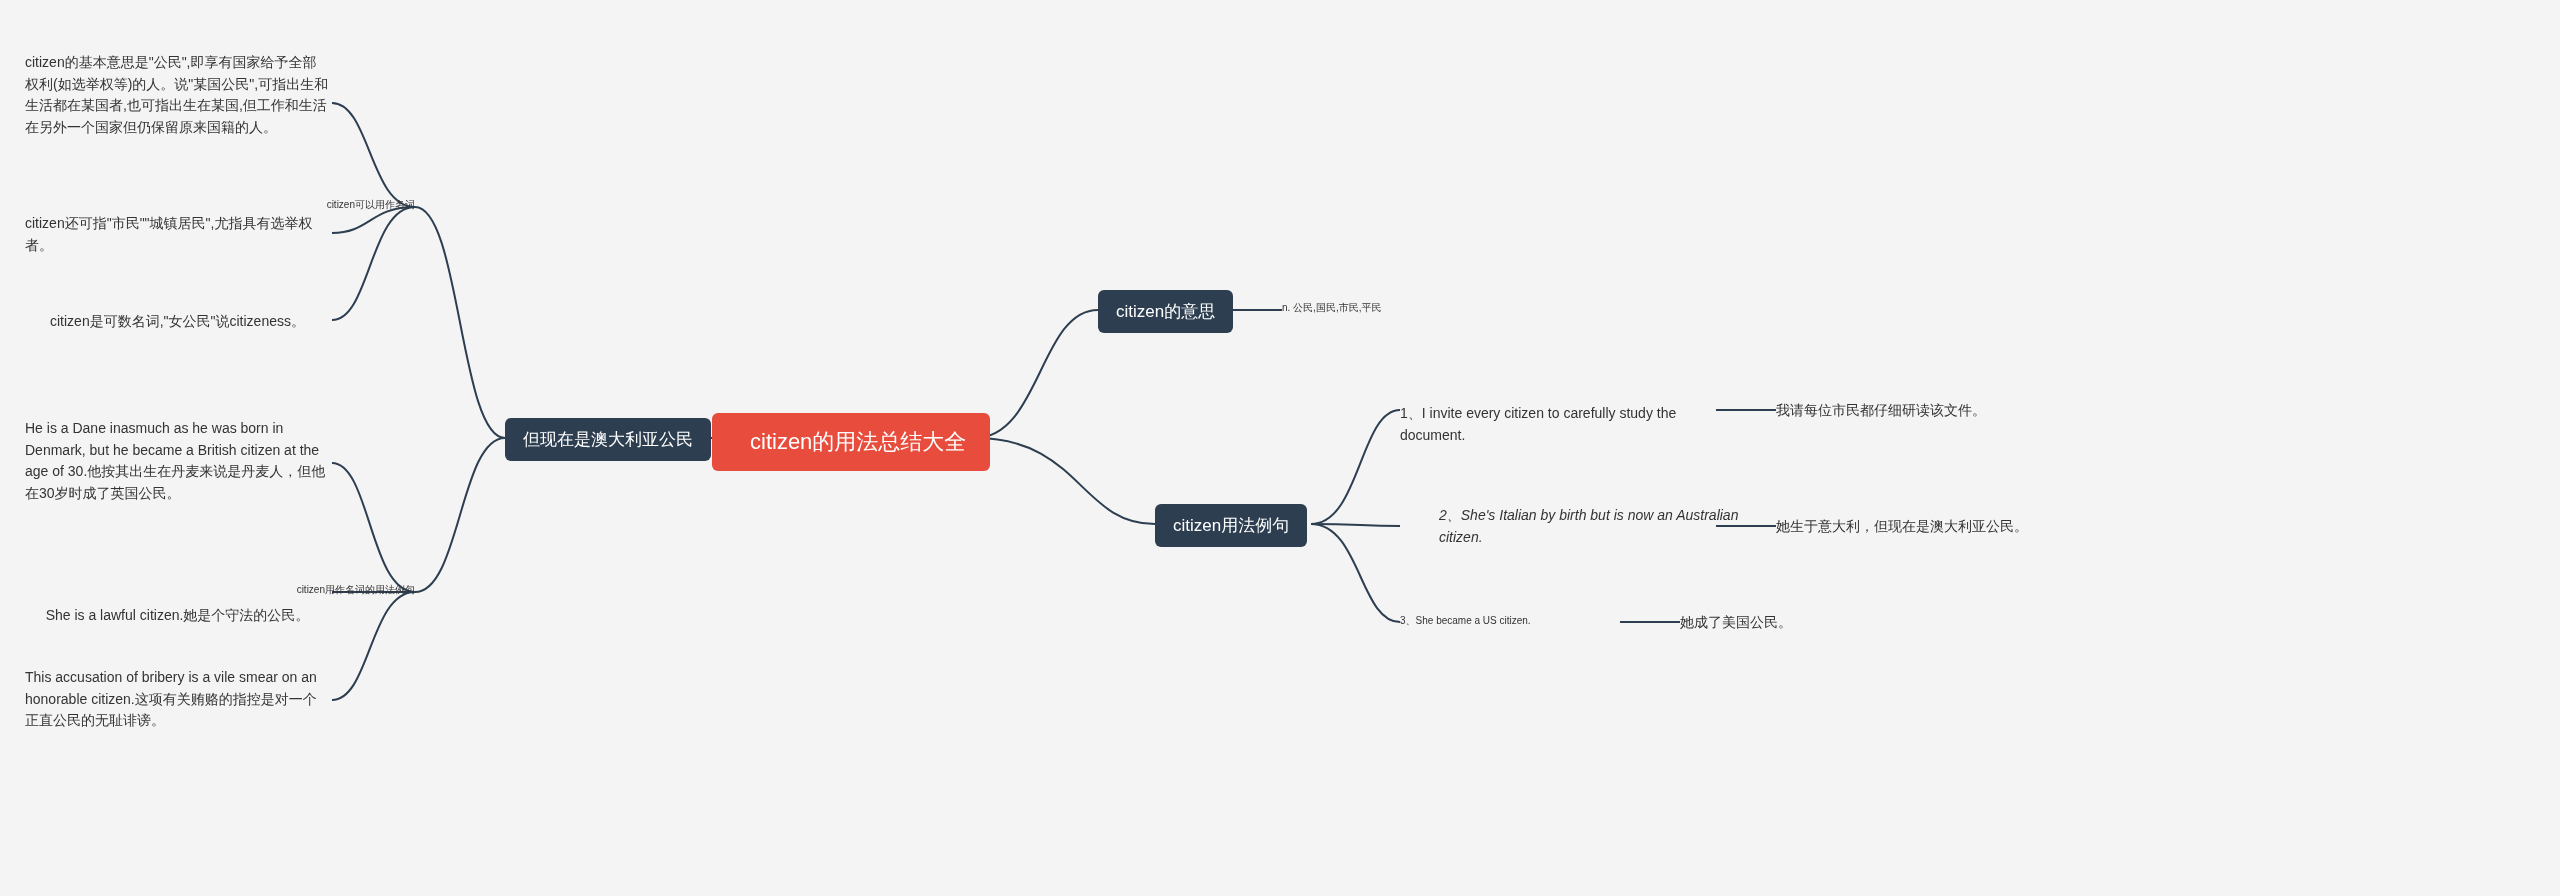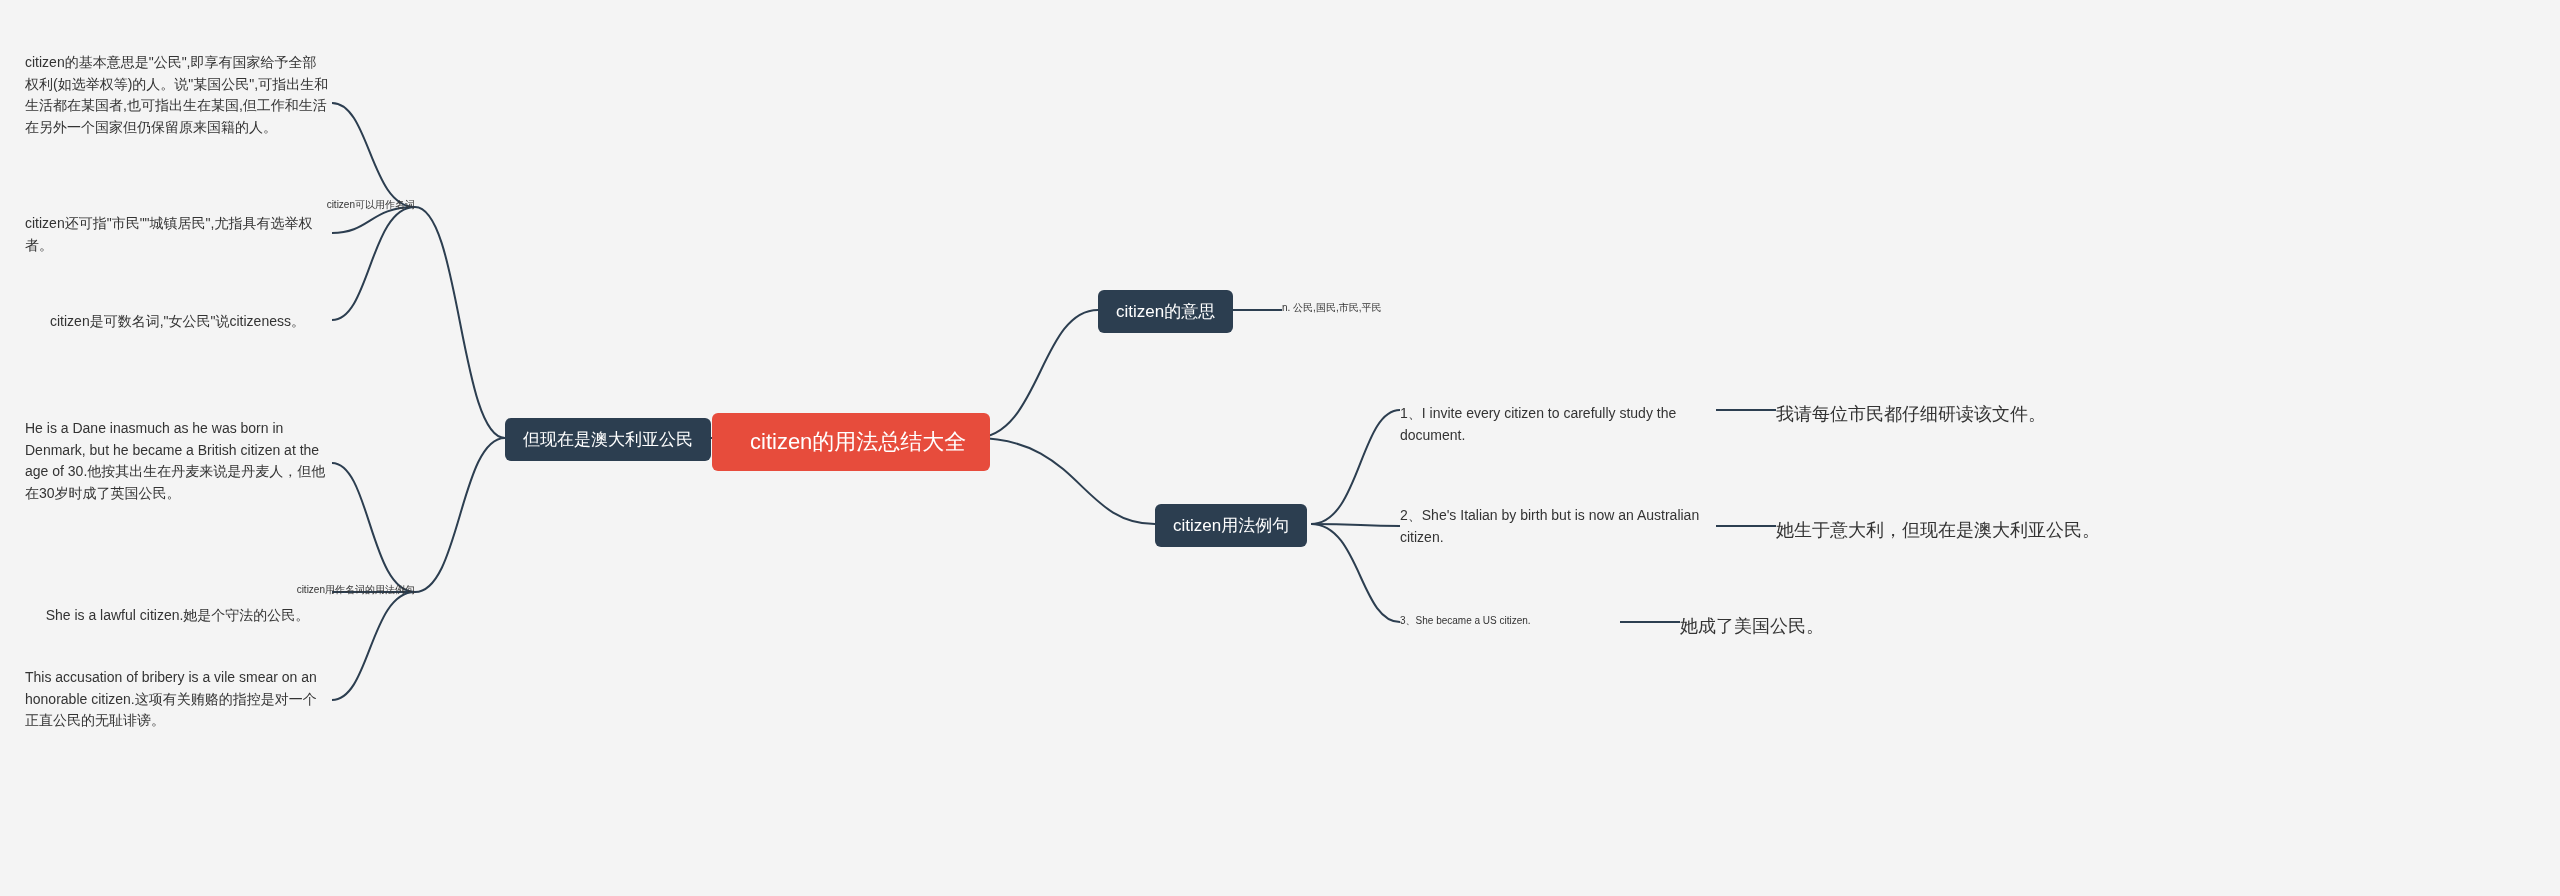--- a/index.html
+++ b/index.html
@@ -48,21 +48,21 @@
     width: 310px;
   }
   .leaf-n {
     color: #333;
     font-size: 10px;
     white-space: nowrap;
     text-align: left;
   }
   .leaf-trans {
     color: #333;
-    font-size: 18px;
+    font-size: 14px;
     white-space: nowrap;
     text-align: center;
   }
 </style>
 </head>
 <body>
 
 <svg class="connectors">
   <g stroke="#2c3e50" stroke-width="2" fill="none">
 
@@ -98,21 +98,21 @@
 <div class="node root" style="left:712px; top:413px;padding-left:38px;">citizen的用法总结大全</div>
 
 <div class="node branch" style="left:1098px; top:290px;">citizen的意思</div>
 <div class="node leaf-n" style="left:1282px; top:301px;">n. 公民,国民,市民,平民</div>
 
 <div class="node branch" style="left:1155px; top:504px;">citizen用法例句</div>
 
 <div class="node leaf" style="left:1400px; top:389px; width:310px;margin-top:14px;">1、I invite every citizen to carefully study the document.</div>
 <div class="node leaf-trans" style="left:1776px; top:402px;">我请每位市民都仔细研读该文件。</div>
 
-<div class="node leaf" style="left:1400px; top:505px; width:310px;">2、She's Italian by birth but is now an Australian citizen.</div>
+<div class="node leaf" style="left:1439px; top:505px; width:310px;font-style:italic;">2、She's Italian by birth but is now an Australian citizen.</div>
 <div class="node leaf-trans" style="left:1776px; top:518px;">她生于意大利，但现在是澳大利亚公民。</div>
 
 <div class="node leaf-n" style="left:1400px; top:614px;">3、She became a US citizen.</div>
 <div class="node leaf-trans" style="left:1680px; top:614px;">她成了美国公民。</div>
 
 <div class="node branch" style="left:505px; top:418px;">但现在是澳大利亚公民</div>
 
 <div class="node leaf-n" style="left:415px; top:198px; transform:translateX(-100%);">citizen可以用作名词</div>
 
 <div class="node leaf" style="left:25px; top:52px; width:305px;">citizen的基本意思是"公民",即享有国家给予全部权利(如选举权等)的人。说"某国公民",可指出生和生活都在某国者,也可指出生在某国,但工作和生活在另外一个国家但仍保留原来国籍的人。</div>

